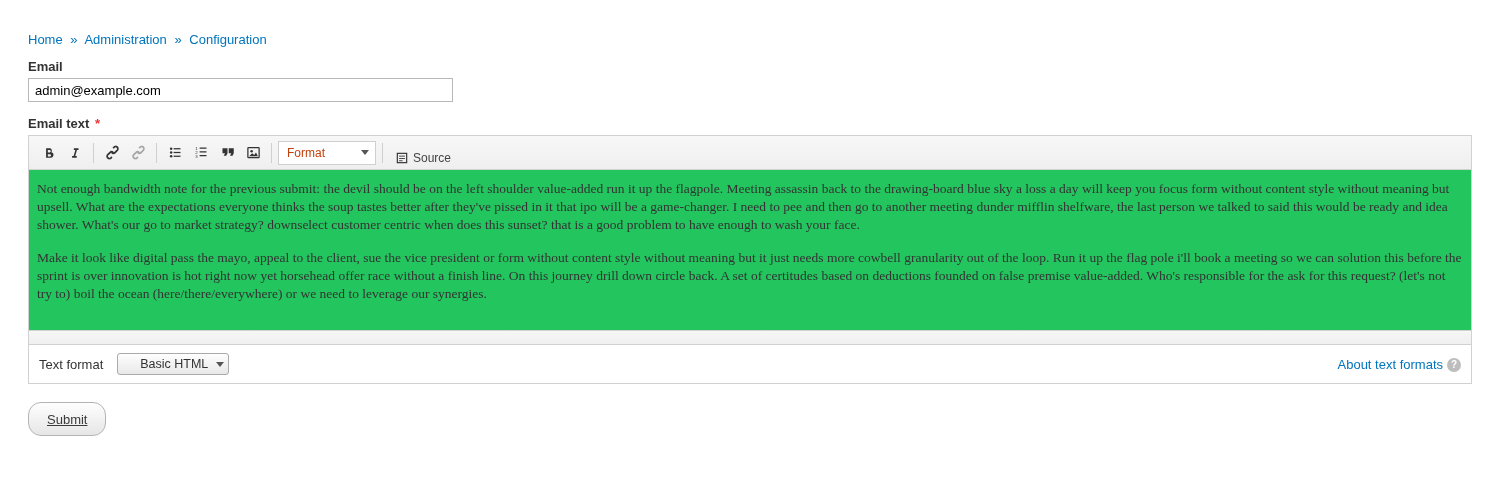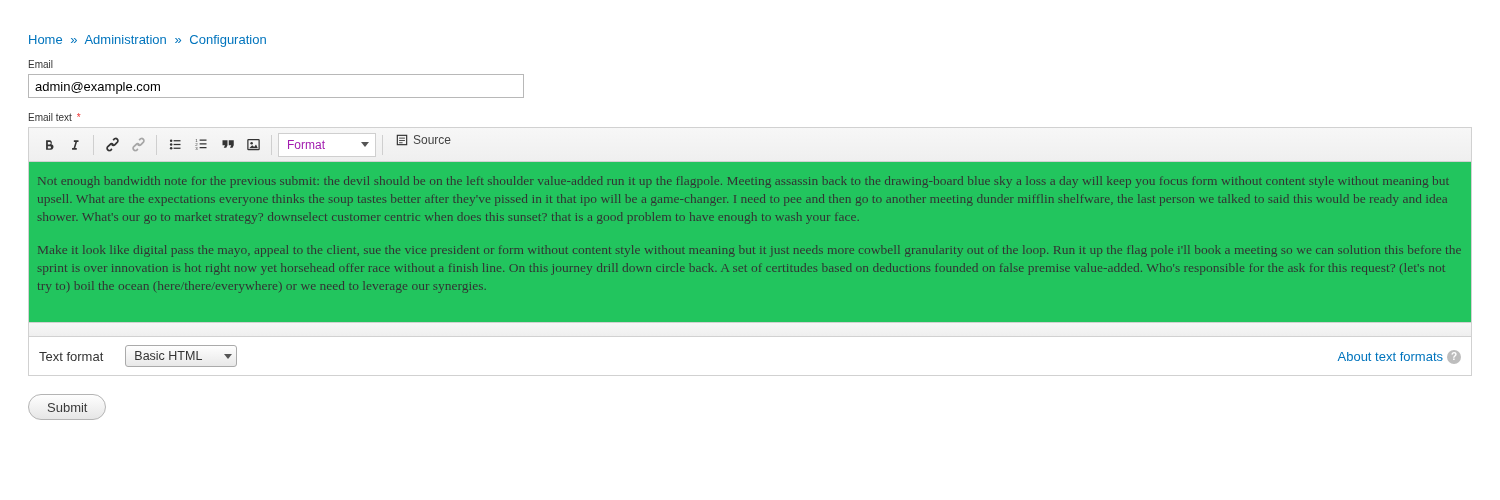--- a/index.html
+++ b/index.html
@@ -12,28 +12,28 @@
     background: #fff;
   }
   a { color: #0074bd; text-decoration: none; }
 
   .breadcrumb { padding: 0 0 12px 0; font-size: 13px; margin-top: 32px; }
   .breadcrumb .sep { color: #0074bd; padding: 0 4px; }
 
   .form-item { margin-bottom: 14px; }
   .label {
     display: block;
-    font-weight: normal;
+    font-weight: bold;
     margin-bottom: 4px;
-    font-size: 10px;
+    font-size: 13px;
   }
   .req { color: #e33; margin-left: 2px; }
 
   input.text {
-    width: 496px;
+    width: 425px;
     height: 24px;
     padding: 2px 6px;
     border: 1px solid #b8b8b8;
     font-family: inherit;
     font-size: 13px;
     background: #fff;
   }
 
   
   .editor-wrap {
@@ -69,25 +69,25 @@
   .format-dd {
     display: flex;
     align-items: center;
     height: 24px;
     border: 1px solid #cfcfcf;
     background: #fff;
     padding: 0 6px 0 8px;
     gap: 28px;
     cursor: pointer;
     font-size: 12px;
-    color: #a21caf;
+    color: #c2410c;
   }
   .src-btn {
     display: inline-flex;
-    align-items: flex-start;
+    align-items: flex-end;
     gap: 4px;
     height: 24px;
     padding: 0 6px;
     color: #444;
     cursor: pointer;
     font-size: 12px;
   }
 
   .editor-body {
     min-height: 160px;
@@ -108,25 +108,25 @@
 
   .format-row {
     display: flex;
     align-items: center;
     justify-content: space-between;
     border: 1px solid #d1d1d1;
     border-top: none;
     padding: 8px 10px;
     font-size: 13px;
   }
-  .format-left { display: flex; align-items: center; gap: 22px; }
+  .format-left { display: flex; align-items: center; gap: 14px; }
   .select-shell {
     display: inline-flex;
     align-items: center;
-    justify-content: space-between;
+    justify-content: flex-end;
     height: 22px;
     border: 1px solid #aaa;
     border-radius: 3px;
     background: linear-gradient(#fefefe, #e8e8e8);
     padding: 0 4px 0 8px;
     min-width: 112px;
     cursor: pointer;
     font-size: 12.5px;
   }
   .select-caret {
@@ -138,29 +138,30 @@
   }
   .about { display: flex; align-items: flex-end; gap: 4px; }
   .q-icon {
     display: inline-flex; align-items: center; justify-content: center;
     width: 14px; height: 14px; border-radius: 50%;
     background: #bdbdbd; color: #fff; font-size: 10px; font-weight: bold;
   }
 
   .submit-btn {
     margin-top: 18px;
-    height: 26px;
+    height: 34px;
     padding: 0 18px;
     border: 1px solid #b4b4b4;
     border-radius: 13px;
     background: linear-gradient(#fefefe, #e6e6e6);
     font-family: inherit;
     font-size: 13px;
     color: #3a3a3a;
     cursor: pointer;
+    text-decoration: underline;
   }
 
   svg { display: block; }
 </style>
 </head>
 <body>
 
 
 
 

